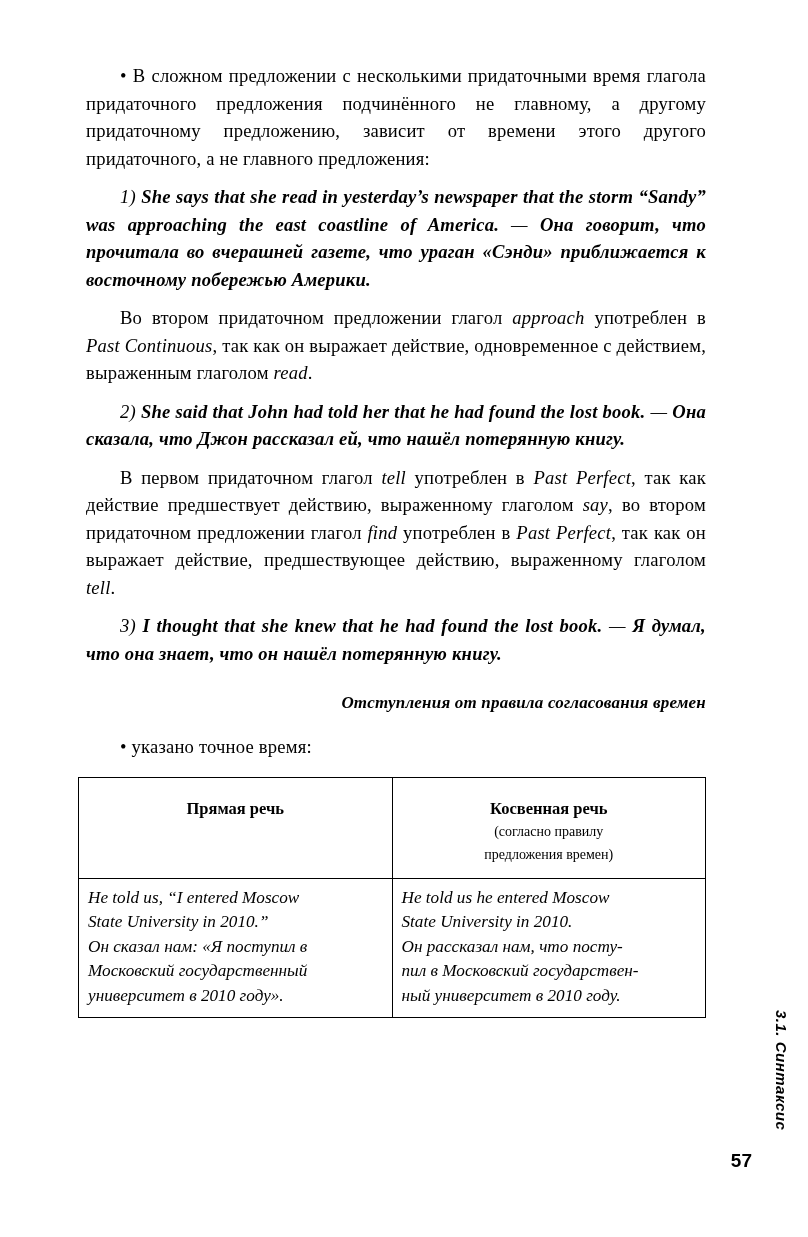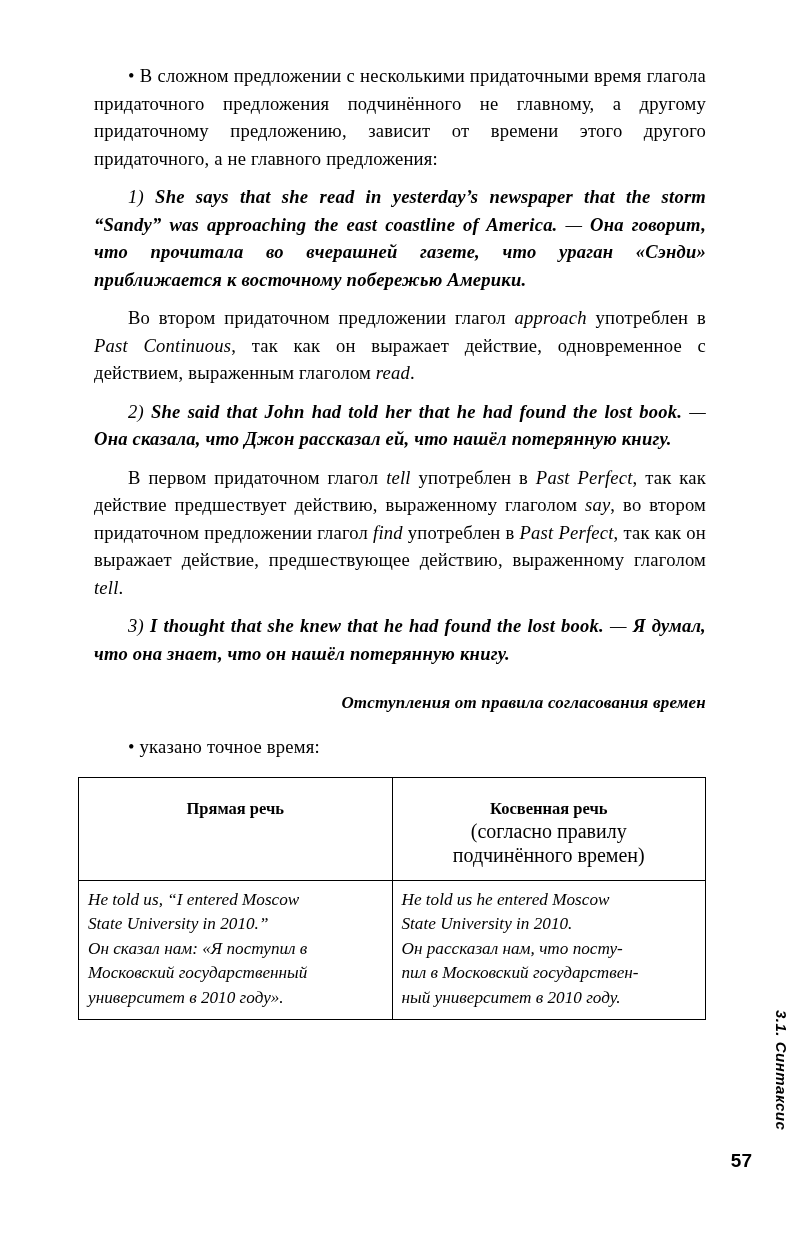--- a/index.html
+++ b/index.html
@@ -21,21 +21,21 @@
     width: 808px;
     height: 1237px;
   }
   .content {
     position: absolute;
     left: 78px;
     top: 62px;
     width: 628px;
   }
   p {
-    margin: 0 0 0 16px;
+    margin: 0 0 0 8px;
     font-size: 18.6px;
     line-height: 27.5px;
     text-align: justify;
     text-justify: inter-word;
     letter-spacing: 0.2px;
   }
   .para {
     margin-bottom: 11px;
   }
   .indent {
@@ -77,21 +77,21 @@
   }
   table.speech-table th {
     text-align: center;
     font-weight: bold;
     font-size: 16.5px;
     line-height: 22px;
     padding: 20px 8px 12px 8px;
   }
   th .sub {
     font-weight: normal;
-    font-size: 20px;
+    font-size: 14px;
   }
   table.speech-table td {
     font-style: italic;
     font-size: 17.2px;
     line-height: 24.5px;
   }
   .cellline { display: block; }
   .side-tab {
     position: absolute;
     right: 18px;
@@ -159,21 +159,21 @@
 
     <table class="speech-table">
       <thead>
         <tr>
           <th>
             <span>Прямая речь</span>
           </th>
           <th>
             <span>Косвенная речь</span><br>
             <span class="sub">(согласно правилу</span><br>
-            <span class="sub">подчинённого времен)</span>
+            <span class="sub">предложения времен)</span>
           </th>
         </tr>
       </thead>
       <tbody>
         <tr>
           <td>
             <span class="cellline">He told us, “I entered Moscow</span>
             <span class="cellline">State University in 2010.”</span>
             <span class="cellline">Он сказал нам: «Я поступил в</span>
             <span class="cellline">Московский государственный</span>

